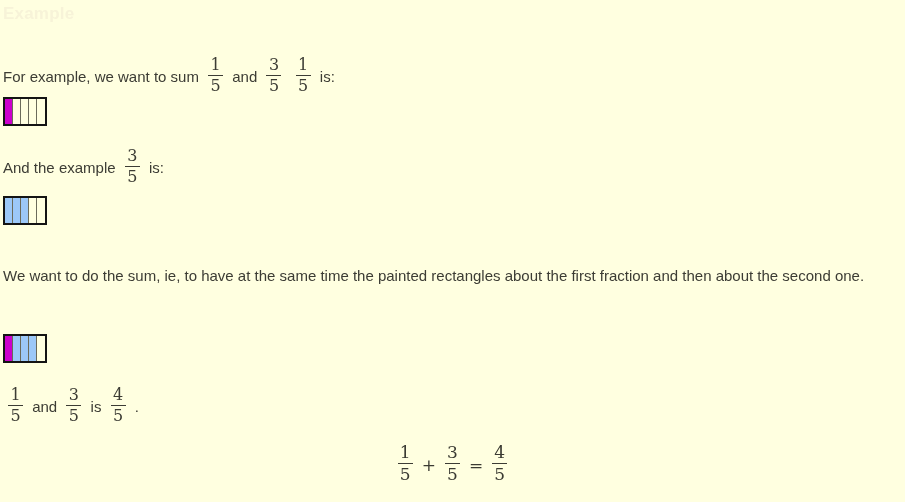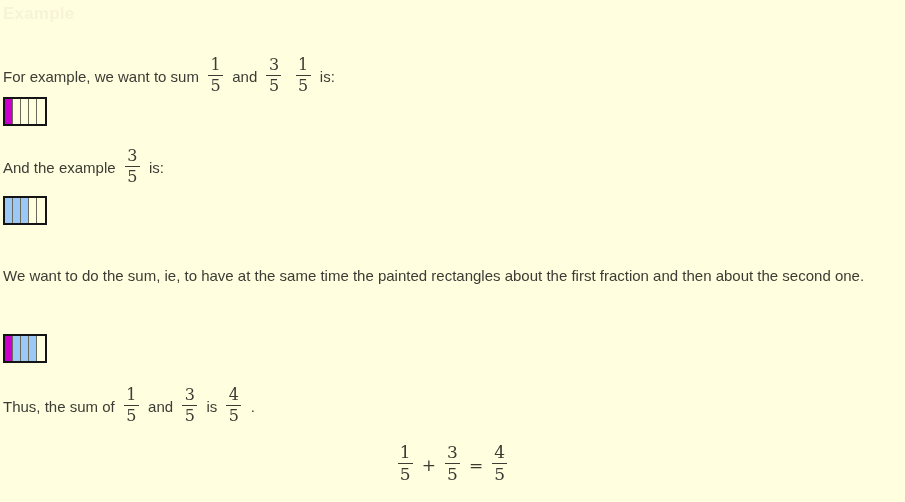--- a/index.html
+++ b/index.html
@@ -197,21 +197,20 @@
 
   <div class="bar-diagram" style="top: 334px;">
     <span class="cell fill-magenta"></span>
     <span class="cell fill-blue"></span>
     <span class="cell fill-blue"></span>
     <span class="cell fill-blue"></span>
     <span class="cell fill-none"></span>
   </div>
 
   <div class="para" style="top: 388px;">
-    <span class="txt">Thus, the sum of</span>
     <span class="frac">
       <span class="num">1</span>
       <span class="bar"></span>
       <span class="den">5</span>
     </span>
     <span class="txt">and</span>
     <span class="frac">
       <span class="num">3</span>
       <span class="bar"></span>
       <span class="den">5</span>

